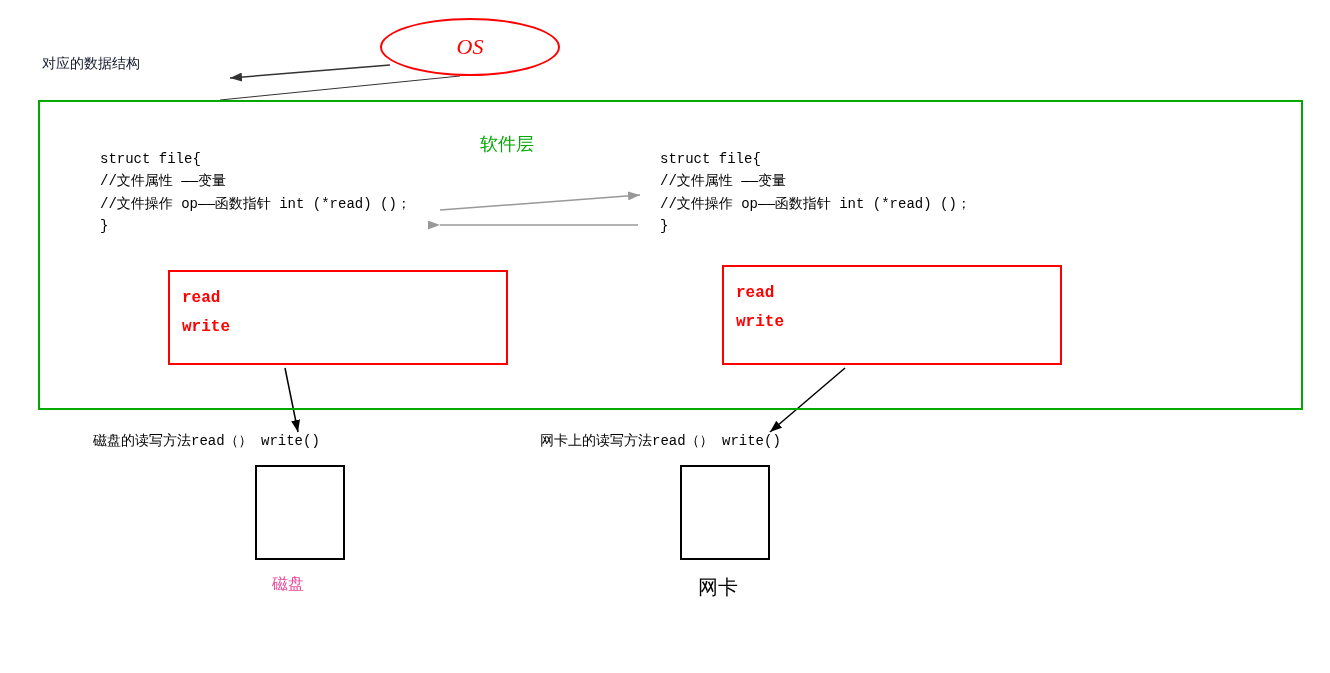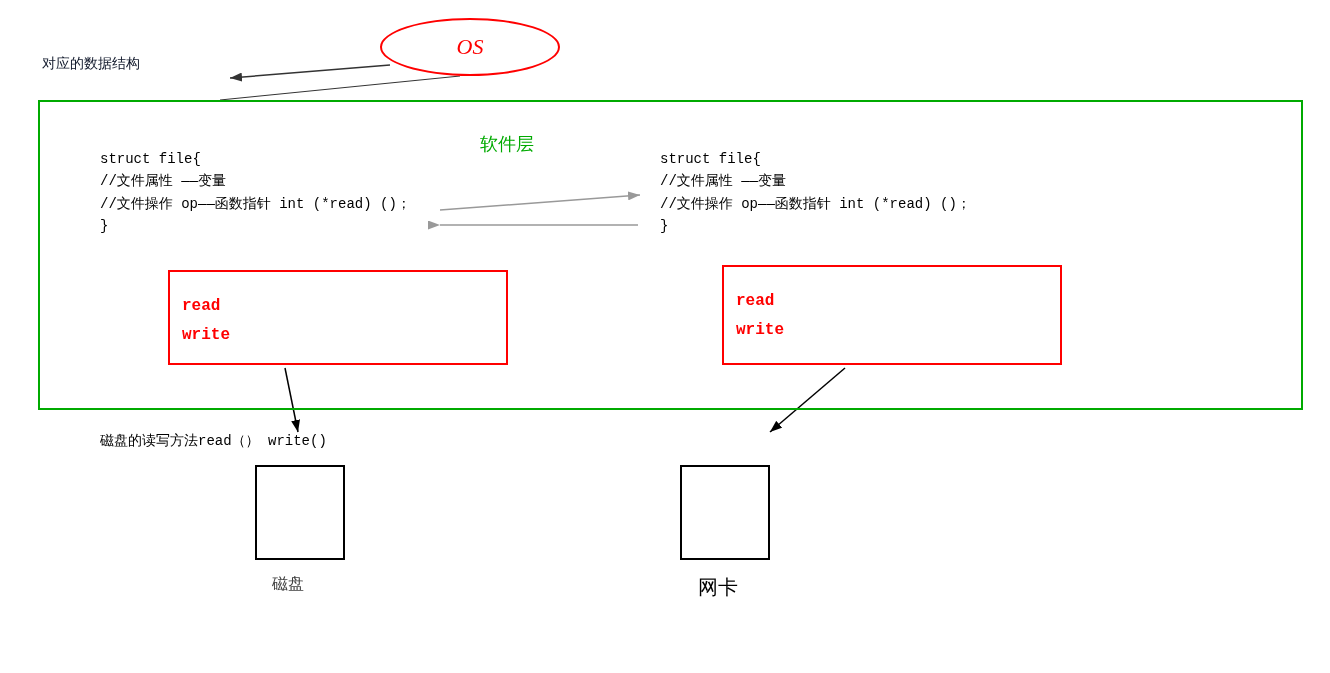--- a/index.html
+++ b/index.html
@@ -102,21 +102,21 @@
     .rw-box-right {
       position: absolute;
       top: 265px;
       left: 722px;
       width: 340px;
       height: 100px;
       border: 2.5px solid red;
     }
 
     .rw-content {
-      padding: 20px 12px;
+      padding: 12px 12px;
       color: red;
       font-size: 16px;
       font-weight: bold;
       line-height: 1.8;
       font-family: 'Courier New', monospace;
     }
 
     
     .arrows-svg {
       position: absolute;
@@ -124,21 +124,21 @@
       left: 0;
       width: 1330px;
       height: 673px;
       pointer-events: none;
     }
 
     
     .disk-label-text {
       position: absolute;
       top: 432px;
-      left: 100px;
+      left: 93px;
       font-size: 14px;
       color: #000;
       font-family: 'Courier New', monospace;
     }
 
     .nic-label-text {
       position: absolute;
       top: 432px;
       left: 540px;
       font-size: 14px;
@@ -164,21 +164,21 @@
       height: 95px;
       border: 2.5px solid #000;
     }
 
     
     .disk-name {
       position: absolute;
       top: 574px;
       left: 272px;
       font-size: 16px;
-      color: #404040;
+      color: #ec4899;
       font-family: SimSun, 'Microsoft YaHei', sans-serif;
     }
 
     .nic-name {
       position: absolute;
       top: 574px;
       left: 698px;
       font-size: 20px;
       color: #000;
       font-family: SimSun, 'Microsoft YaHei', sans-serif;
@@ -255,20 +255,21 @@
 
   <div class="rw-box-right">
     <div class="rw-content">
       <div>read</div>
       <div>write</div>
     </div>
   </div>
 
   <div class="disk-label-text">磁盘的读写方法read（）  write()</div>
 
+  <div class="nic-label-text">网卡上的读写方法read（）  write()</div>
 
   <div class="hw-box-disk"></div>
 
   <div class="hw-box-nic"></div>
 
   <div class="disk-name">磁盘</div>
 
   <div class="nic-name">网卡</div>
 
 </div>

